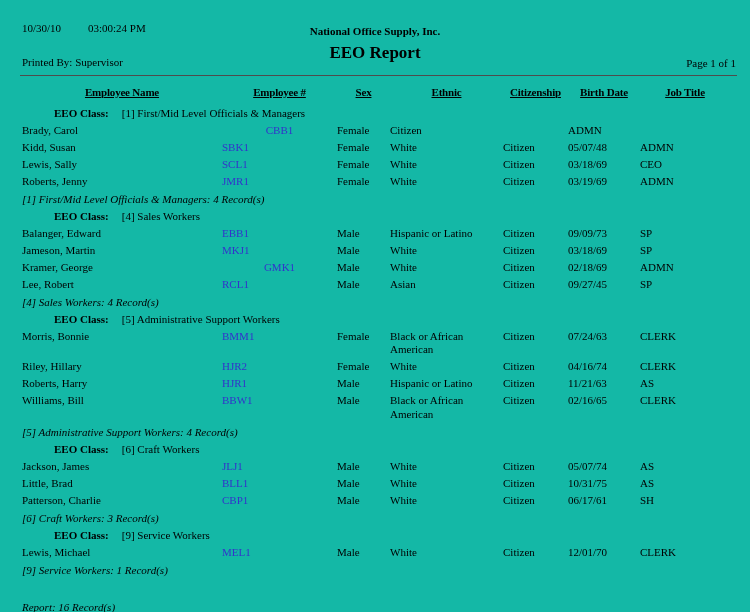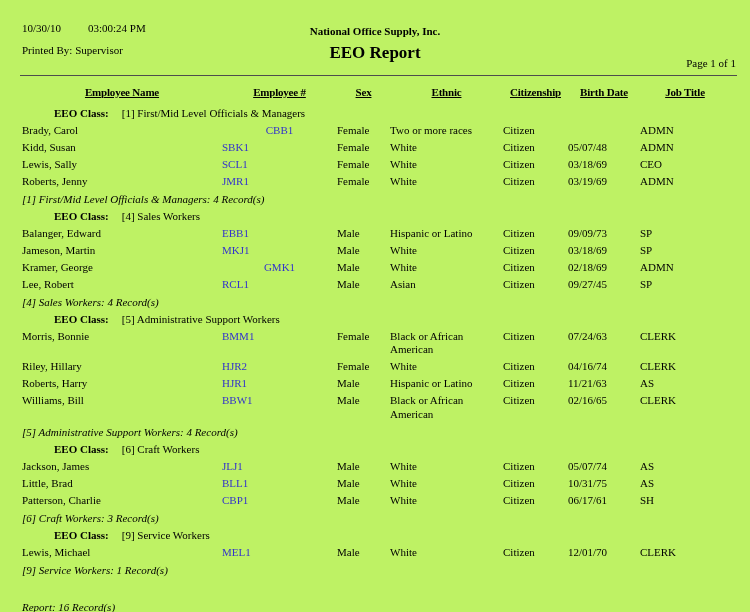--- a/index.html
+++ b/index.html
@@ -1,30 +1,30 @@
 <!DOCTYPE html>
 <html><head>
 <meta charset="utf-8">
 <style>
   html, body { margin: 0; padding: 0; background: #ffffff; }
   .page {
     position: relative;
     width: 750px;
     height: 612px;
-    background: #bef264;
+    background: #14b8a6;
     font-family: "Liberation Serif", "DejaVu Serif", serif;
     font-size: 11px;
     color: #000000;
     overflow: hidden;
   }
 
   
   .hdr-left { position: absolute; left: 22px; top: 21px; line-height: 14px; }
   .date-time .date { display: inline-block; min-width: 66px; }
-  .printed-line { margin-top: 8px; }
+  .printed-line { margin-top: 20px; }
 
   .hdr-center { position: absolute; left: 150px; right: 150px; top: 25px; text-align: center; }
   .company { font-weight: bold; font-size: 11px; line-height: 13px; }
   .report-title { font-weight: bold; font-size: 17px; line-height: 18px; margin-top: 6px; }
 
   .hdr-right { position: absolute; right: 14px; top: 22px; margin-top: 35px; }
 
   .rule {
     position: absolute;
     top: 75px; left: 20px; right: 13px;
@@ -103,21 +103,20 @@
         <div class="cell">Citizenship</div>
         <div class="cell">Birth Date</div>
         <div class="cell">Job Title</div>
       </div>
     <div id="groups">
         <div class="class-line"><span class="class-label">EEO Class:</span><span>[1] First/Mid Level Officials &amp; Managers</span></div>
         <div class="grid-row">
           <div class="cell">Brady, Carol</div>
           <div class="cell emp-num" style="color: rgb(51, 51, 204); text-align: center;">CBB1</div>
           <div class="cell">Female</div>
-          <div class="cell">Two or more races</div>
           <div class="cell">Citizen</div>
           <div class="cell"></div>
           <div class="cell">ADMN</div>
         </div>
         <div class="grid-row">
           <div class="cell">Kidd, Susan</div>
           <div class="cell emp-num" style="color: rgb(51, 51, 204);">SBK1</div>
           <div class="cell">Female</div>
           <div class="cell">White</div>
           <div class="cell">Citizen</div>

